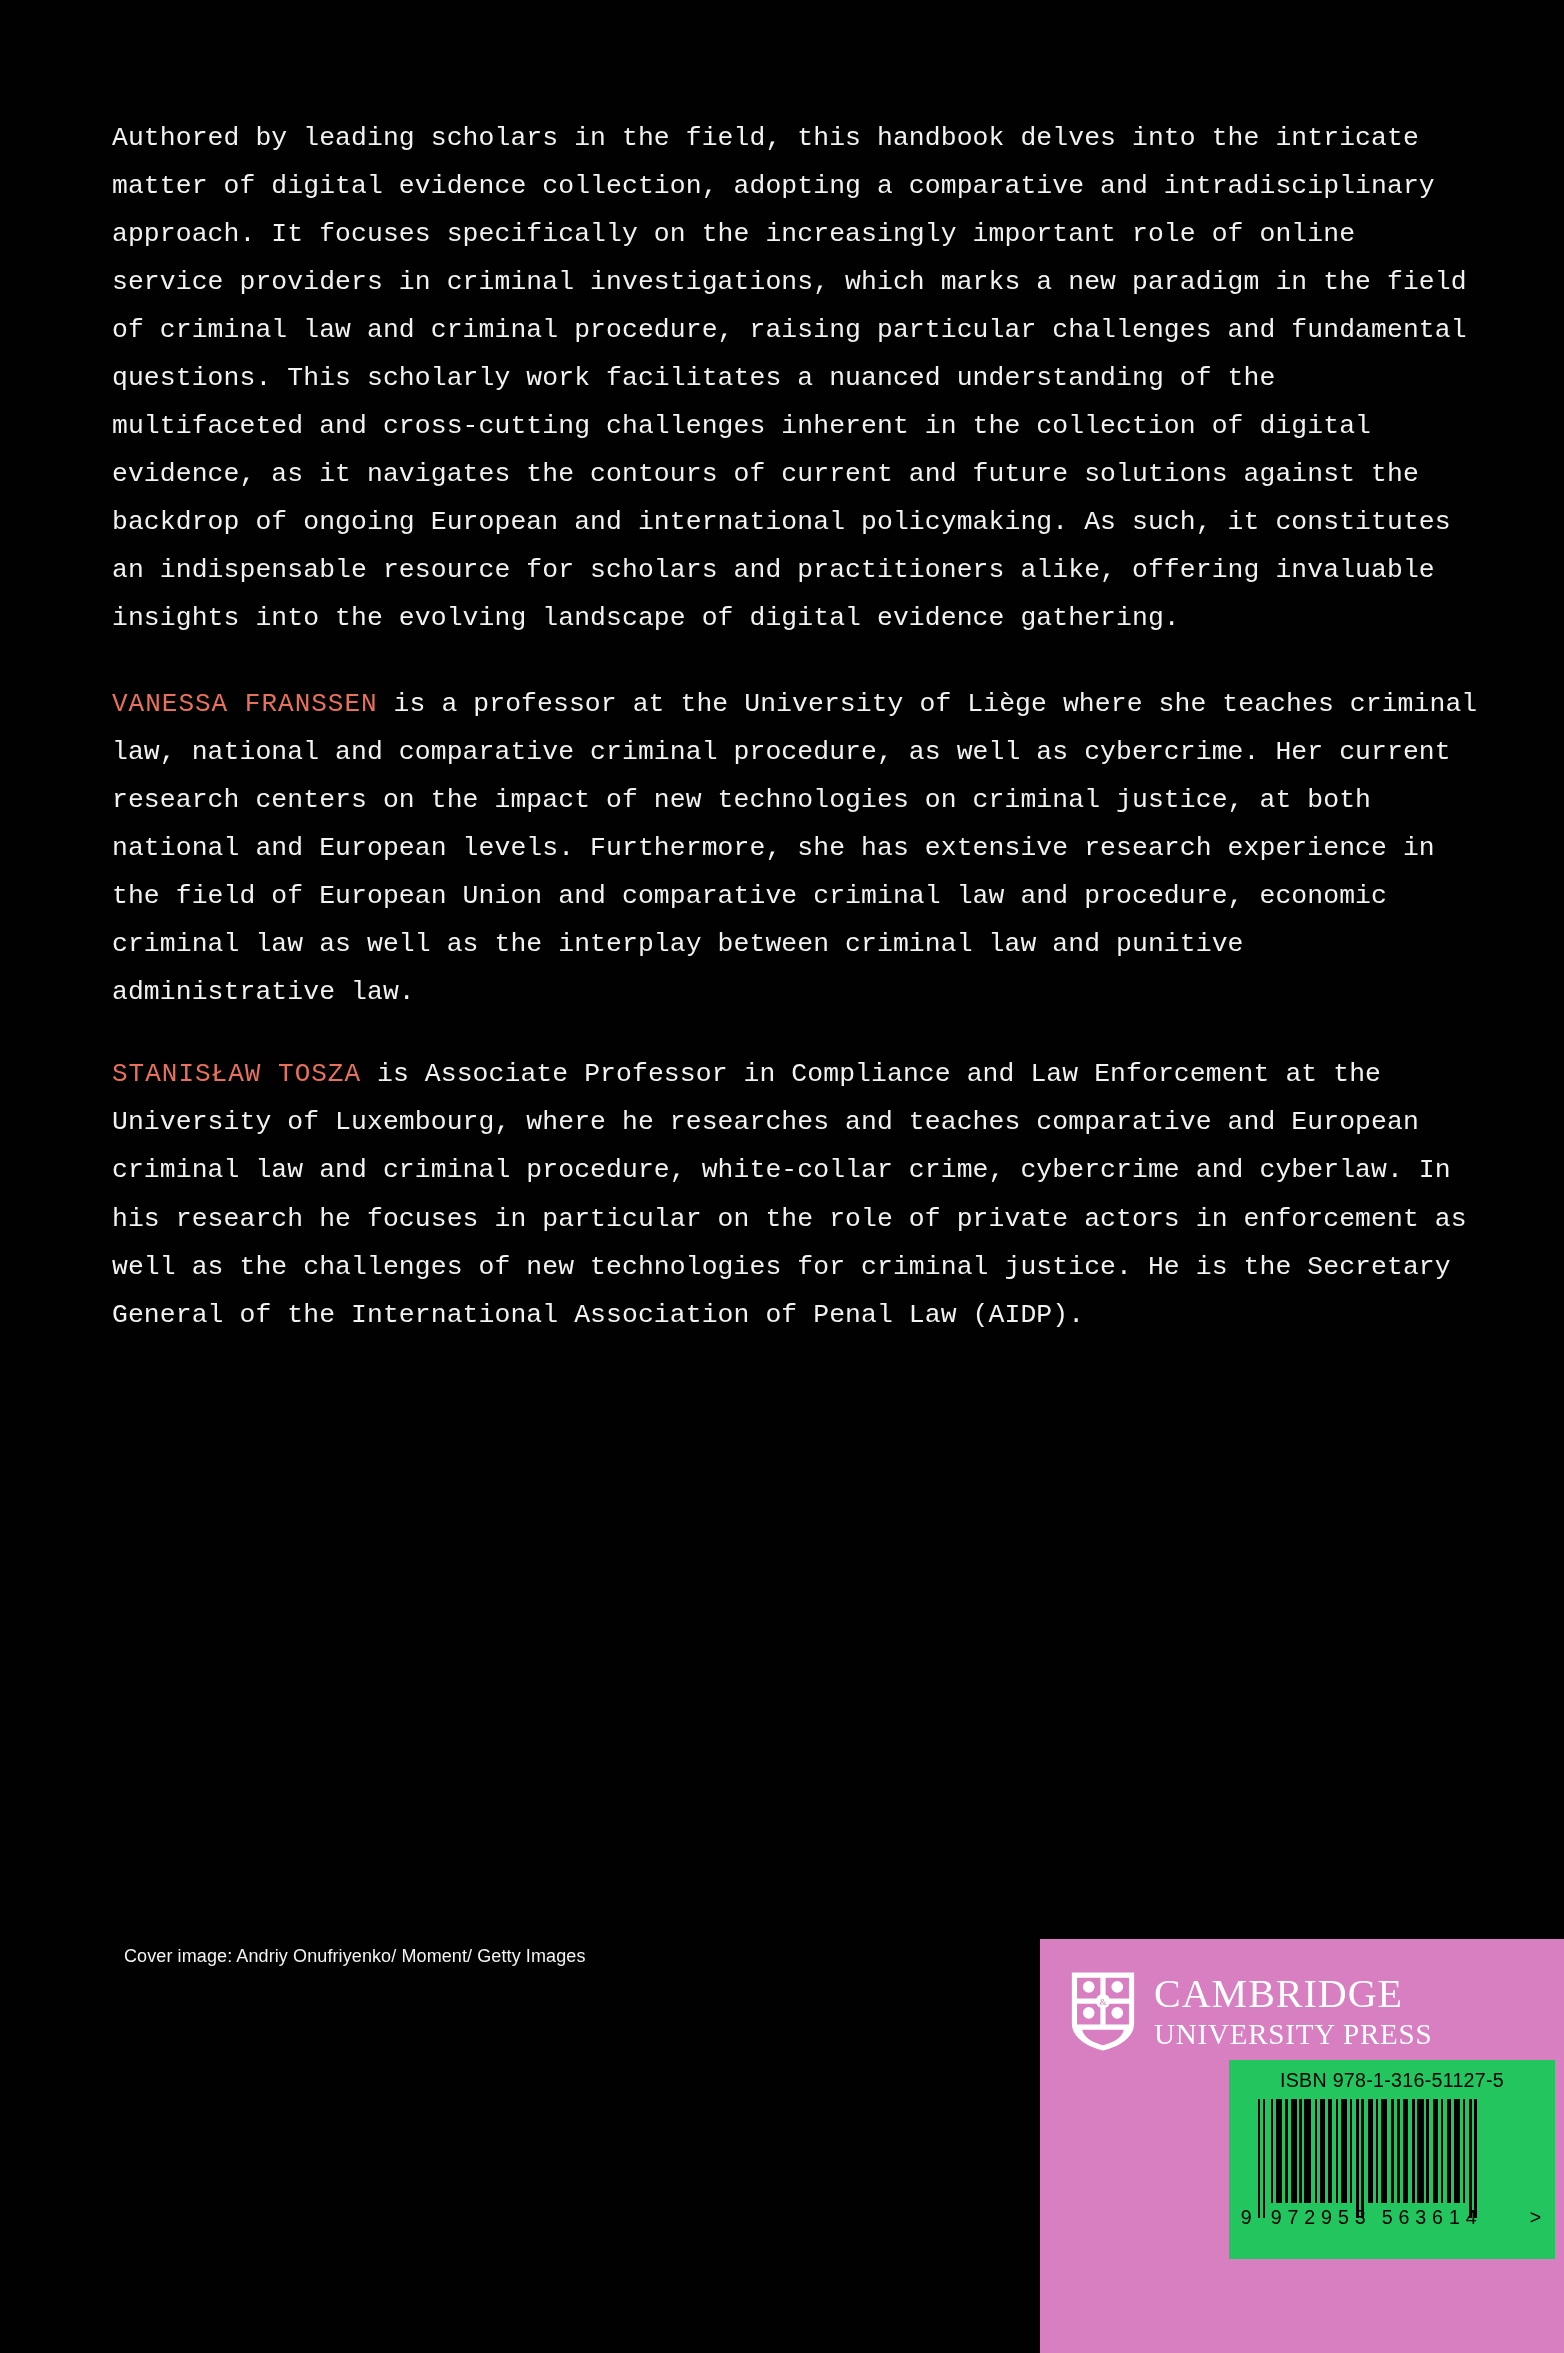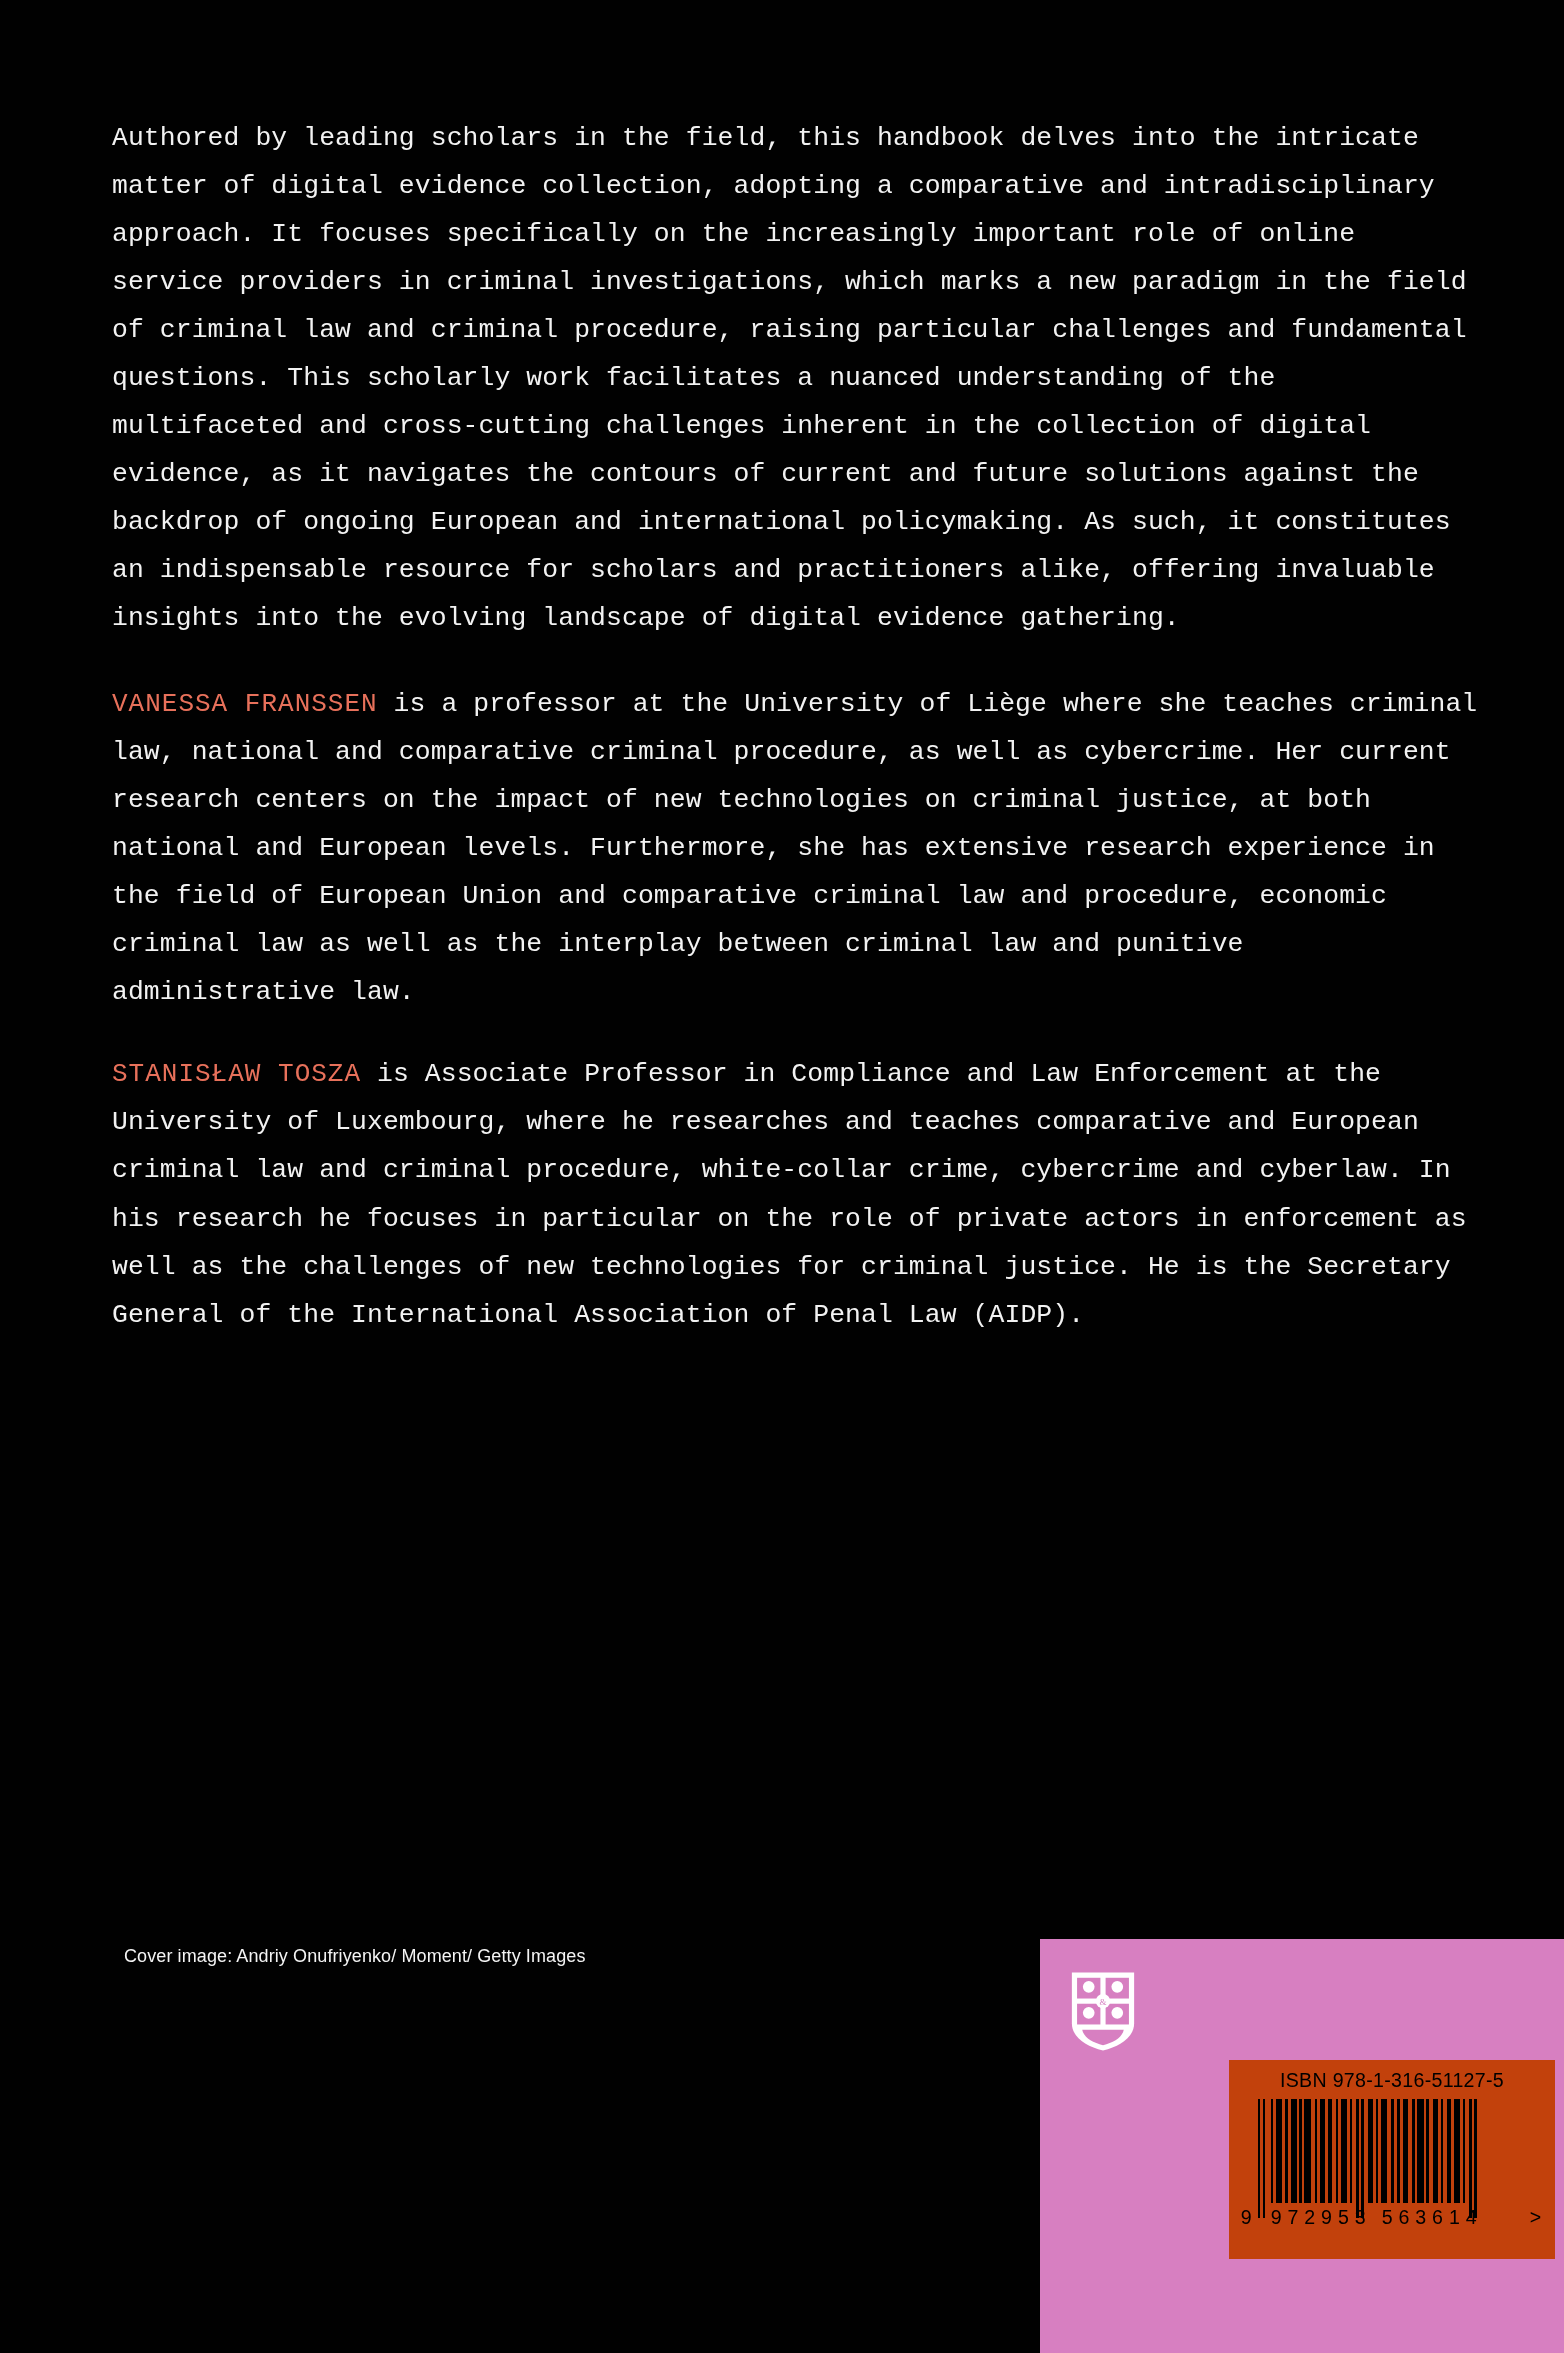--- a/index.html
+++ b/index.html
@@ -105,21 +105,21 @@
     font-weight: 400;
     margin-top: 5.2px;
   }
 
   .barcode-box {
     position: absolute;
     left: 189px;
     top: 121px;
     width: 326px;
     height: 199px;
-    background: #c2410c;
+    background: #22c55e;
     box-sizing: border-box;
     padding: 9px 11.7px 5.2px 11.7px;
   }
 
   .isbn-text {
     text-align: center;
     color: #000000;
     font-size: 19.6px;
     letter-spacing: 0.3px;
     font-family: "Liberation Sans", sans-serif;
@@ -194,20 +194,24 @@
         <path d="M20 92 H84 C82 104 68 112 52 116 C36 112 22 104 20 92 Z" fill="#d77fc1"></path>
         <g fill="#ffffff">
           <circle cx="30" cy="26" r="9"></circle>
           <circle cx="74" cy="26" r="9"></circle>
           <circle cx="30" cy="66" r="9"></circle>
           <circle cx="74" cy="66" r="9"></circle>
         </g>
         <circle cx="52" cy="48" r="11" fill="#ffffff"></circle>
         <text x="52" y="54" font-size="14" text-anchor="middle" fill="#d77fc1" font-family="Liberation Serif, serif">&amp;</text>
       </svg>
+      <div class="cup-words">
+        <span class="cup-line1">CAMBRIDGE</span>
+        <span class="cup-line2">UNIVERSITY PRESS</span>
+      </div>
     </div>
 
     <div class="barcode-box">
       <div class="isbn-text">ISBN 978-1-316-51127-5</div>
       <div class="barcode-area">
         <div class="bars">
           <span class="tall" style="width:2.6px"></span>
             <span style="width:2.6px;background:transparent"></span>
           <span class="tall" style="width:2.6px"></span>
             <span style="width:5.2px;background:transparent"></span>

